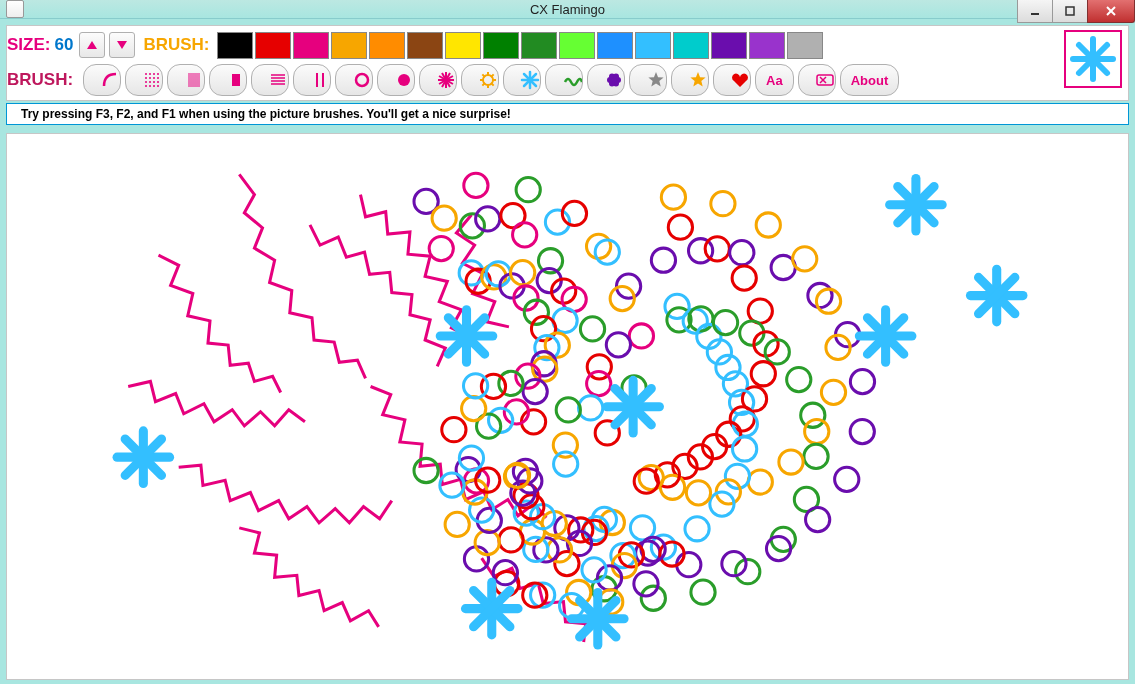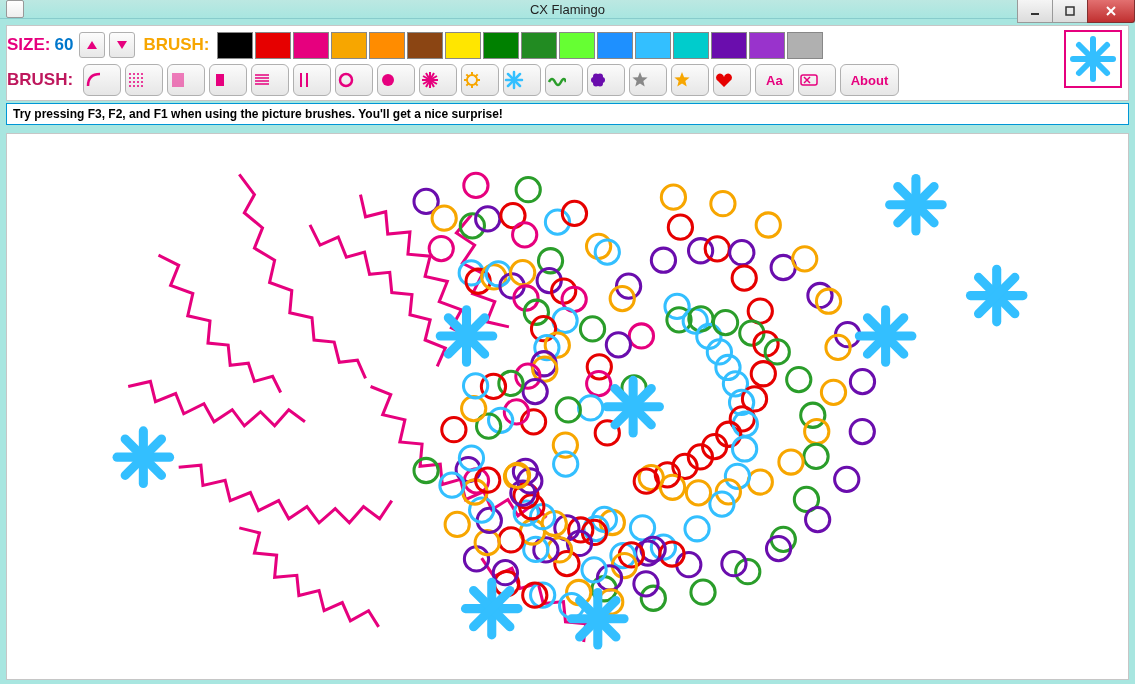--- a/index.html
+++ b/index.html
@@ -123,40 +123,40 @@
     align-items: center;
     justify-content: center;
     background: #fff;
   }
 
   .brushbtn {
     width: 36px;
     height: 30px;
     background: linear-gradient(#fbfbfb,#e6e6e6);
     border: 1px solid #b0b0b0;
-    border-radius: 6px;
+    border-radius: 13px;
     display: flex;
     align-items: center;
-    justify-content: flex-start;
+    justify-content: flex-end;
     cursor: pointer;
   }
   .brushbtn.text {
     width: auto;
     padding: 0 10px;
     color: #e6007e;
     font-weight: bold;
     font-size: 13px;
   }
 
   .hintbar {
     margin: 2px 6px 0 6px;
     background: #fff;
     border: 1px solid #0096d6;
     font-size: 12px;
-    padding: 3px 6px;
+    padding: 3px 14px;
     color: #000;
     font-weight: bold;
   }
 
   .canvas-wrap {
     margin: 8px 6px 6px 6px;
     flex: 1;
     background: #fff;
     border: 1px solid #c6c6c6;
     position: relative;

